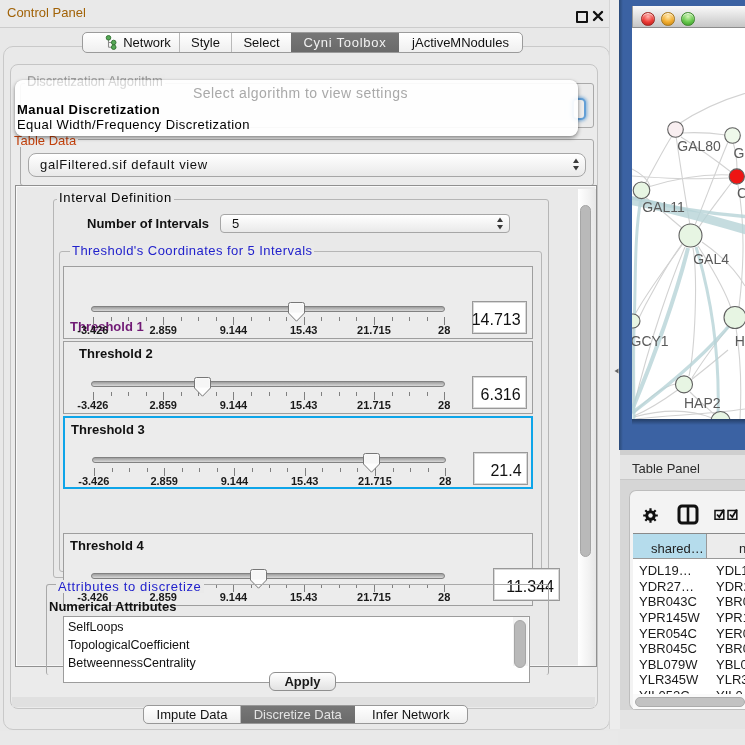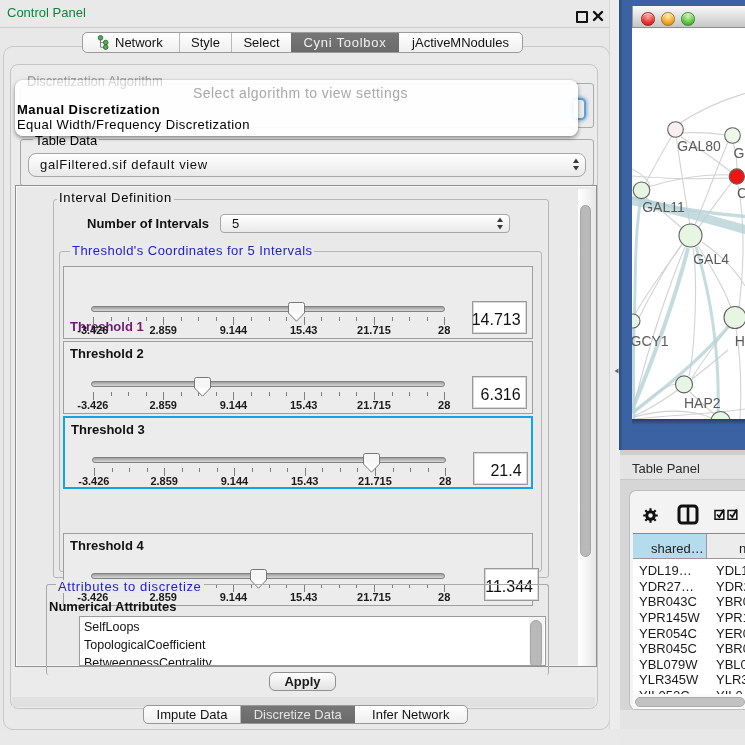--- a/index.html
+++ b/index.html
@@ -8,28 +8,28 @@
   .abs{position:absolute;}
   .grouptitle{position:absolute;font-size:13px;background:#eaeaea;padding:0 2px;line-height:13px;}
   .gbox{position:absolute;border:1px solid #a9a9a9;border-radius:3px;}
 </style>
 </head>
 <body>
 
 <div class="abs" style="left:0;top:0;width:617px;height:745px;background:#e8e8e8;"></div>
 
 <div class="abs" style="left:0;top:0;width:617px;height:27px;background:#e9e9e9;border-bottom:1px solid #cccccc;"></div>
-<div class="abs" style="left:7px;top:5px;font-size:13px;color:#15803d;">Control Panel</div>
+<div class="abs" style="left:7px;top:5px;font-size:13px;color:#a16207;">Control Panel</div>
 <div class="abs" style="left:576px;top:11px;width:8px;height:8px;border:2px solid #111;border-radius:1px;"></div>
 <svg class="abs" style="left:592px;top:10px;" width="12" height="12" viewBox="0 0 12 12">
   <path d="M2 2 L10 10 M10 2 L2 10" stroke="#111" stroke-width="2.4" stroke-linecap="round"></path>
 </svg>
 
 <div class="abs" style="left:82px;top:32px;width:441px;height:21px;background:linear-gradient(#ffffff,#efefef);border:1px solid #9b9b9b;border-radius:5px;box-sizing:border-box;display:flex;overflow:hidden;z-index:6;">
-  <div style="width:97px;display:flex;align-items:center;border-right:1px solid #b9b9b9;font-size:13px;color:#111;box-sizing:border-box;padding-left:18px;">
+  <div style="width:97px;display:flex;align-items:center;justify-content:center;border-right:1px solid #b9b9b9;font-size:13px;color:#111;box-sizing:border-box;padding-left:18px;">
     <svg width="12" height="15" viewBox="0 0 12 15" style="margin-right:6px;margin-left:-4px;">
       <path d="M3.5 3 V12.2 M3.5 7.5 H8.5 M3.5 12.2 H8.5" stroke="#8a8a8a" stroke-width="1.1" fill="none"></path>
       <circle cx="3.5" cy="2.8" r="2.3" fill="#55a855" stroke="#2e6e2e" stroke-width="0.9"></circle>
       <circle cx="8.7" cy="7.5" r="2.3" fill="#55a855" stroke="#2e6e2e" stroke-width="0.9"></circle>
       <circle cx="8.7" cy="12.2" r="2.3" fill="#55a855" stroke="#2e6e2e" stroke-width="0.9"></circle>
     </svg>
     Network</div>
   <div style="width:52px;display:flex;align-items:center;justify-content:center;border-right:1px solid #b9b9b9;font-size:13px;color:#111;box-sizing:border-box;">Style</div>
   <div style="width:59px;display:flex;align-items:center;justify-content:center;font-size:13px;color:#111;box-sizing:border-box;">Select</div>
   <div style="width:108px;display:flex;align-items:center;justify-content:center;font-size:13px;letter-spacing:0.75px;color:#f2f2f2;background:linear-gradient(#777777,#6a6a6a);box-sizing:border-box;">Cyni Toolbox</div>
@@ -39,21 +39,21 @@
 <div class="abs" style="left:3px;top:46px;width:607px;height:684px;border:1.5px solid #c9c9c9;border-radius:10px;box-sizing:border-box;background:#e9e9e9;"></div>
 <div class="abs" style="left:10px;top:64px;width:587.5px;height:644.5px;border:1.5px solid #c5c5c5;border-radius:8px;box-sizing:border-box;background:#ebebeb;"></div>
 <div class="abs" style="left:12px;top:697px;width:583px;height:10px;background:#e0e0e0;"></div>
 
 <div class="gbox" style="left:20px;top:83px;width:572px;height:43px;"></div>
 <div class="grouptitle" style="left:25px;top:74px;color:#9f9f9f;">Discretization Algorithm</div>
 
 <div class="abs" style="left:572px;top:98px;width:14px;height:22px;background:#ececec;border:2px solid #639fd6;border-radius:5px;box-shadow:0 0 3px 1.5px rgba(99,159,214,0.65);box-sizing:border-box;"></div>
 
 <div class="gbox" style="left:20px;top:139px;width:572px;height:45px;"></div>
-<div class="grouptitle" style="left:33px;top:134px;color:#000000;">Table Data</div>
+<div class="grouptitle" style="left:12px;top:134px;color:#c2410c;">Table Data</div>
 
 <div class="abs" style="left:28px;top:153px;width:558px;height:24px;background:linear-gradient(#ffffff,#e9e9e9);border:1px solid #a6a6a6;border-radius:8px;box-sizing:border-box;"></div>
 <div class="abs" style="left:40px;top:157px;font-size:13px;letter-spacing:0.65px;color:#111;">galFiltered.sif default view</div>
 <svg class="abs" style="left:572px;top:158px;" width="8" height="13" viewBox="0 0 8 13">
   <path d="M4 0.5 L7 5 H1 Z" fill="#3a3a3a"></path>
     <path d="M4 12.5 L1 8 H7 Z" fill="#3a3a3a"></path>
 </svg>
 
 <div class="abs" style="left:15px;top:185px;width:582px;height:482px;border:1px solid #909090;background:#e9e9e9;box-shadow:inset 1px 1px 0 rgba(252,252,252,0.9), inset -1px -1px 0 rgba(250,250,250,0.7);box-sizing:border-box;"></div>
 
@@ -107,21 +107,21 @@
       <div style="position:absolute;left:355.19999999999993px;top:57px;width:50px;text-align:center;font-size:11px;font-weight:bold;color:#1a1a1a;">28</div>
       <svg style="position:absolute;left:223.5px;top:35px;" width="17" height="20" viewBox="0 0 17 20">
         <path d="M2.5 0.5 H14.5 Q16.5 0.5 16.5 2.5 V11 L8.5 19.2 L0.5 11 V2.5 Q0.5 0.5 2.5 0.5 Z" fill="#fdfdfd" stroke="#777" stroke-width="1"></path>
         <path d="M2.5 1.5 H14.5 L15.5 2.5 V10.5 H1.5 V2.5 Z" fill="#f2f2f2" opacity="0.6"></path>
       </svg>
       <div style="position:absolute;left:407.6px;top:33.5px;width:55px;height:33px;background:#fff;border:1px solid #999;box-shadow:inset 0 0 0 1px #d8d8d8;box-sizing:border-box;">
         <span style="position:absolute;top:9.5px;right:5px;font-size:16px;color:#111;line-height:normal;">14.713</span>
       </div>
     </div>
     <div class="abs" style="left:63px;top:341px;width:470px;height:73px;border:1px solid #9e9e9e;background:#ececec;box-sizing:border-box;">
-      <div style="position:absolute;left:6px;top:4px;font-size:13px;font-weight:bold;color:#111;">Threshold 2</div>
+      <div style="position:absolute;left:15px;top:4px;font-size:13px;font-weight:bold;color:#111;">Threshold 2</div>
       <div style="position:absolute;left:27.3px;top:38.6px;width:354px;height:6px;background:linear-gradient(#9d9d9d,#d8d8d8);border:1px solid #818181;border-radius:4px;box-sizing:border-box;"></div>
       <div style="position:absolute;left:28.9px;top:49.5px;width:1px;height:8px;background:#7f7f7f;"></div>
       <div style="position:absolute;left:46.5px;top:49.5px;width:1px;height:4.5px;background:#7f7f7f;"></div>
       <div style="position:absolute;left:64.0px;top:49.5px;width:1px;height:4.5px;background:#7f7f7f;"></div>
       <div style="position:absolute;left:81.6px;top:49.5px;width:1px;height:4.5px;background:#7f7f7f;"></div>
       <div style="position:absolute;left:99.2px;top:49.5px;width:1px;height:8px;background:#7f7f7f;"></div>
       <div style="position:absolute;left:116.7px;top:49.5px;width:1px;height:4.5px;background:#7f7f7f;"></div>
       <div style="position:absolute;left:134.3px;top:49.5px;width:1px;height:4.5px;background:#7f7f7f;"></div>
       <div style="position:absolute;left:151.9px;top:49.5px;width:1px;height:4.5px;background:#7f7f7f;"></div>
       <div style="position:absolute;left:169.4px;top:49.5px;width:1px;height:8px;background:#7f7f7f;"></div>
@@ -216,30 +216,30 @@
       <div style="position:absolute;left:3.9000000000000057px;top:57px;width:50px;text-align:center;font-size:11px;font-weight:bold;color:#1a1a1a;">-3.426</div>
       <div style="position:absolute;left:74.16px;top:57px;width:50px;text-align:center;font-size:11px;font-weight:bold;color:#1a1a1a;">2.859</div>
       <div style="position:absolute;left:144.42px;top:57px;width:50px;text-align:center;font-size:11px;font-weight:bold;color:#1a1a1a;">9.144</div>
       <div style="position:absolute;left:214.67999999999998px;top:57px;width:50px;text-align:center;font-size:11px;font-weight:bold;color:#1a1a1a;">15.43</div>
       <div style="position:absolute;left:284.93999999999994px;top:57px;width:50px;text-align:center;font-size:11px;font-weight:bold;color:#1a1a1a;">21.715</div>
       <div style="position:absolute;left:355.19999999999993px;top:57px;width:50px;text-align:center;font-size:11px;font-weight:bold;color:#1a1a1a;">28</div>
       <svg style="position:absolute;left:185.8px;top:35px;" width="17" height="20" viewBox="0 0 17 20">
         <path d="M2.5 0.5 H14.5 Q16.5 0.5 16.5 2.5 V11 L8.5 19.2 L0.5 11 V2.5 Q0.5 0.5 2.5 0.5 Z" fill="#fdfdfd" stroke="#777" stroke-width="1"></path>
         <path d="M2.5 1.5 H14.5 L15.5 2.5 V10.5 H1.5 V2.5 Z" fill="#f2f2f2" opacity="0.6"></path>
       </svg>
-      <div style="position:absolute;left:420px;top:33.5px;width:55px;height:33px;background:#fff;border:1px solid #999;box-shadow:inset 0 0 0 1px #d8d8d8;box-sizing:border-box;">
+      <div style="position:absolute;left:429px;top:33.5px;width:67px;height:33px;background:#fff;border:1px solid #999;box-shadow:inset 0 0 0 1px #d8d8d8;box-sizing:border-box;">
         <span style="position:absolute;top:9.5px;right:5px;font-size:16px;color:#111;line-height:normal;">11.344</span>
       </div>
     </div>
   </div>
 
 <div class="gbox" style="left:46px;top:584px;width:501px;height:90px;border-bottom:none;"></div>
 <div class="grouptitle" style="left:56px;top:580px;color:#2222cc;font-size:13px;line-height:13px;letter-spacing:0.65px;">Attributes to discretize</div>
 <div class="abs" style="left:49px;top:599px;font-size:13px;font-weight:bold;color:#111;">Numerical Attributes</div>
-<div class="abs" style="left:63px;top:616px;width:467px;height:50px;border:1px solid #9c9c9c;background:#fff;box-sizing:border-box;overflow:hidden;margin-left:16px;">
+<div class="abs" style="left:63px;top:616px;width:467px;height:67px;border:1px solid #9c9c9c;background:#fff;box-sizing:border-box;overflow:hidden;">
   <div style="position:absolute;left:4px;top:2.5px;font-size:12.5px;color:#111;">SelfLoops</div>
   <div style="position:absolute;left:4px;top:20.8px;font-size:12.5px;color:#111;">TopologicalCoefficient</div>
   <div style="position:absolute;left:4px;top:39.1px;font-size:12.5px;color:#111;">BetweennessCentrality</div>
   <div style="position:absolute;right:1px;top:0;width:15px;height:49px;background:#f4f4f4;"></div>
   <div style="position:absolute;right:3px;top:3px;width:10px;height:46px;background:#b9b9b9;border:1px solid #a5a5a5;border-radius:6px;"></div>
 </div>
 
 <div class="abs" style="left:22px;top:667px;width:574px;height:1px;"></div>
 
 <div class="abs" style="left:269px;top:672px;width:67px;height:19px;background:linear-gradient(#ffffff,#e2e2e2);border:1px solid #8f8f8f;border-radius:6px;box-sizing:border-box;text-align:center;font-size:13px;font-weight:bold;color:#1a1a1a;line-height:17px;">Apply</div>

